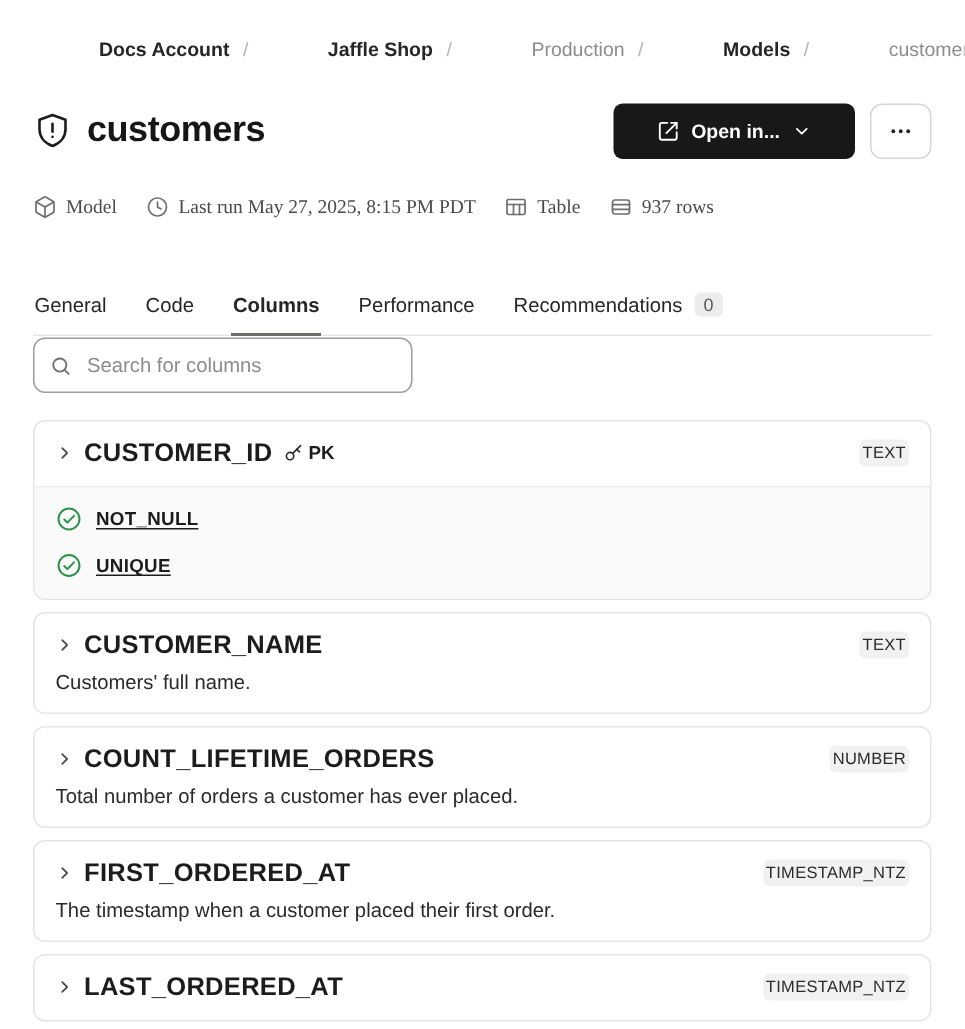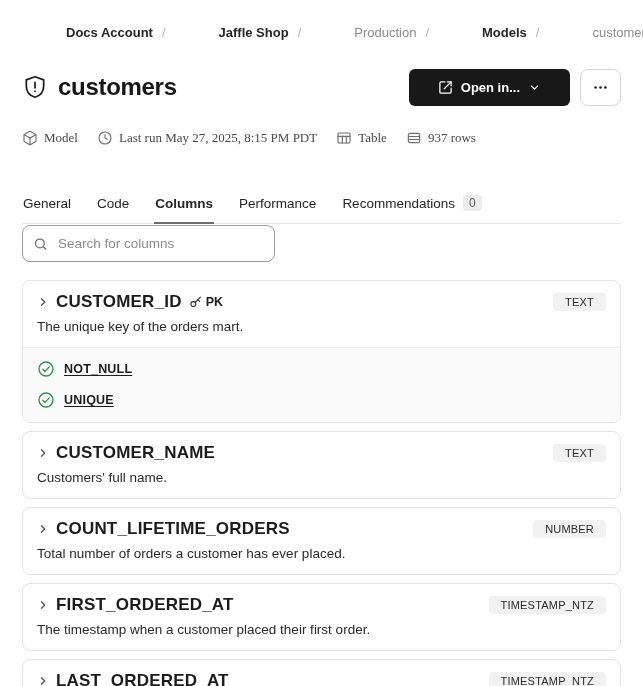--- a/index.html
+++ b/index.html
@@ -64,21 +64,21 @@
   .card { border:1px solid #e4e4e4; border-radius:8px; background:#fff; overflow:hidden; }
   .card-main { padding:11px 14px 12px; }
   .card-head { display:flex; align-items:center; gap:7px; }
   .chev { display:flex; color:#4d4d4d; cursor:pointer; flex:0 0 auto; }
   .col-name { font-size:17px; font-weight:700; letter-spacing:0.2px; color:#1c1c1c; }
   .pk { display:flex; align-items:center; gap:3px; color:#1c1c1c; }
   .pk .icn { display:flex; color:#2e2e2e; }
   .pk-label { font-size:12.5px; font-weight:700; }
   .type-badge {
     margin-left:auto; background:#f1f1f1; color:#2b2b2b; font-size:11px; font-weight:400;
-    letter-spacing:0.2px; padding:3px 12px; border-radius:4px; white-space:nowrap;
+    letter-spacing:0.2px; padding:3px 2px; border-radius:4px; white-space:nowrap;
   }
   .col-desc { margin:6px 0 0; font-size:13.5px; line-height:17px; color:#2a2a2a; }
   .card-tests { border-top:1px solid #ececec; background:#fafafa; padding:12px 14px 13px; display:flex; flex-direction:column; gap:13px; }
   .test-row { display:flex; align-items:center; gap:9px; }
   .check { display:flex; color:#2b9348; }
   .test-link { font-size:12.5px; font-weight:700; letter-spacing:0.2px; color:#1c1c1c; text-decoration:underline; text-underline-offset:2px; cursor:pointer; }
 </style>
 </head>
 <body>
 
@@ -225,21 +225,20 @@
             <svg width="14" height="14" viewBox="0 0 24 24" fill="none" stroke="currentColor" stroke-width="1.9" stroke-linecap="round" stroke-linejoin="round">
                   <circle cx="7.5" cy="15.5" r="4.2"></circle>
                   <path d="m10.6 12.4 8.9-8.9"></path>
                   <path d="m15.2 7.8 3 3"></path>
                 </svg>
           </span>
           <span class="pk-label">PK</span>
         </span>
         <span class="type-badge">TEXT</span>
       </div>
-      <p class="col-desc">The unique key of the orders mart.</p>
     </div>
     <div class="card-tests">
   <div class="test-row">
     <span class="check">
       <svg width="18" height="18" viewBox="0 0 24 24" fill="none" stroke="currentColor" stroke-width="1.8" stroke-linecap="round" stroke-linejoin="round">
                 <circle cx="12" cy="12" r="9.3"></circle>
                 <path d="m7.8 12.4 2.8 2.8 5.8-6"></path>
               </svg>
     </span>
     <a class="test-link">NOT_NULL</a>

